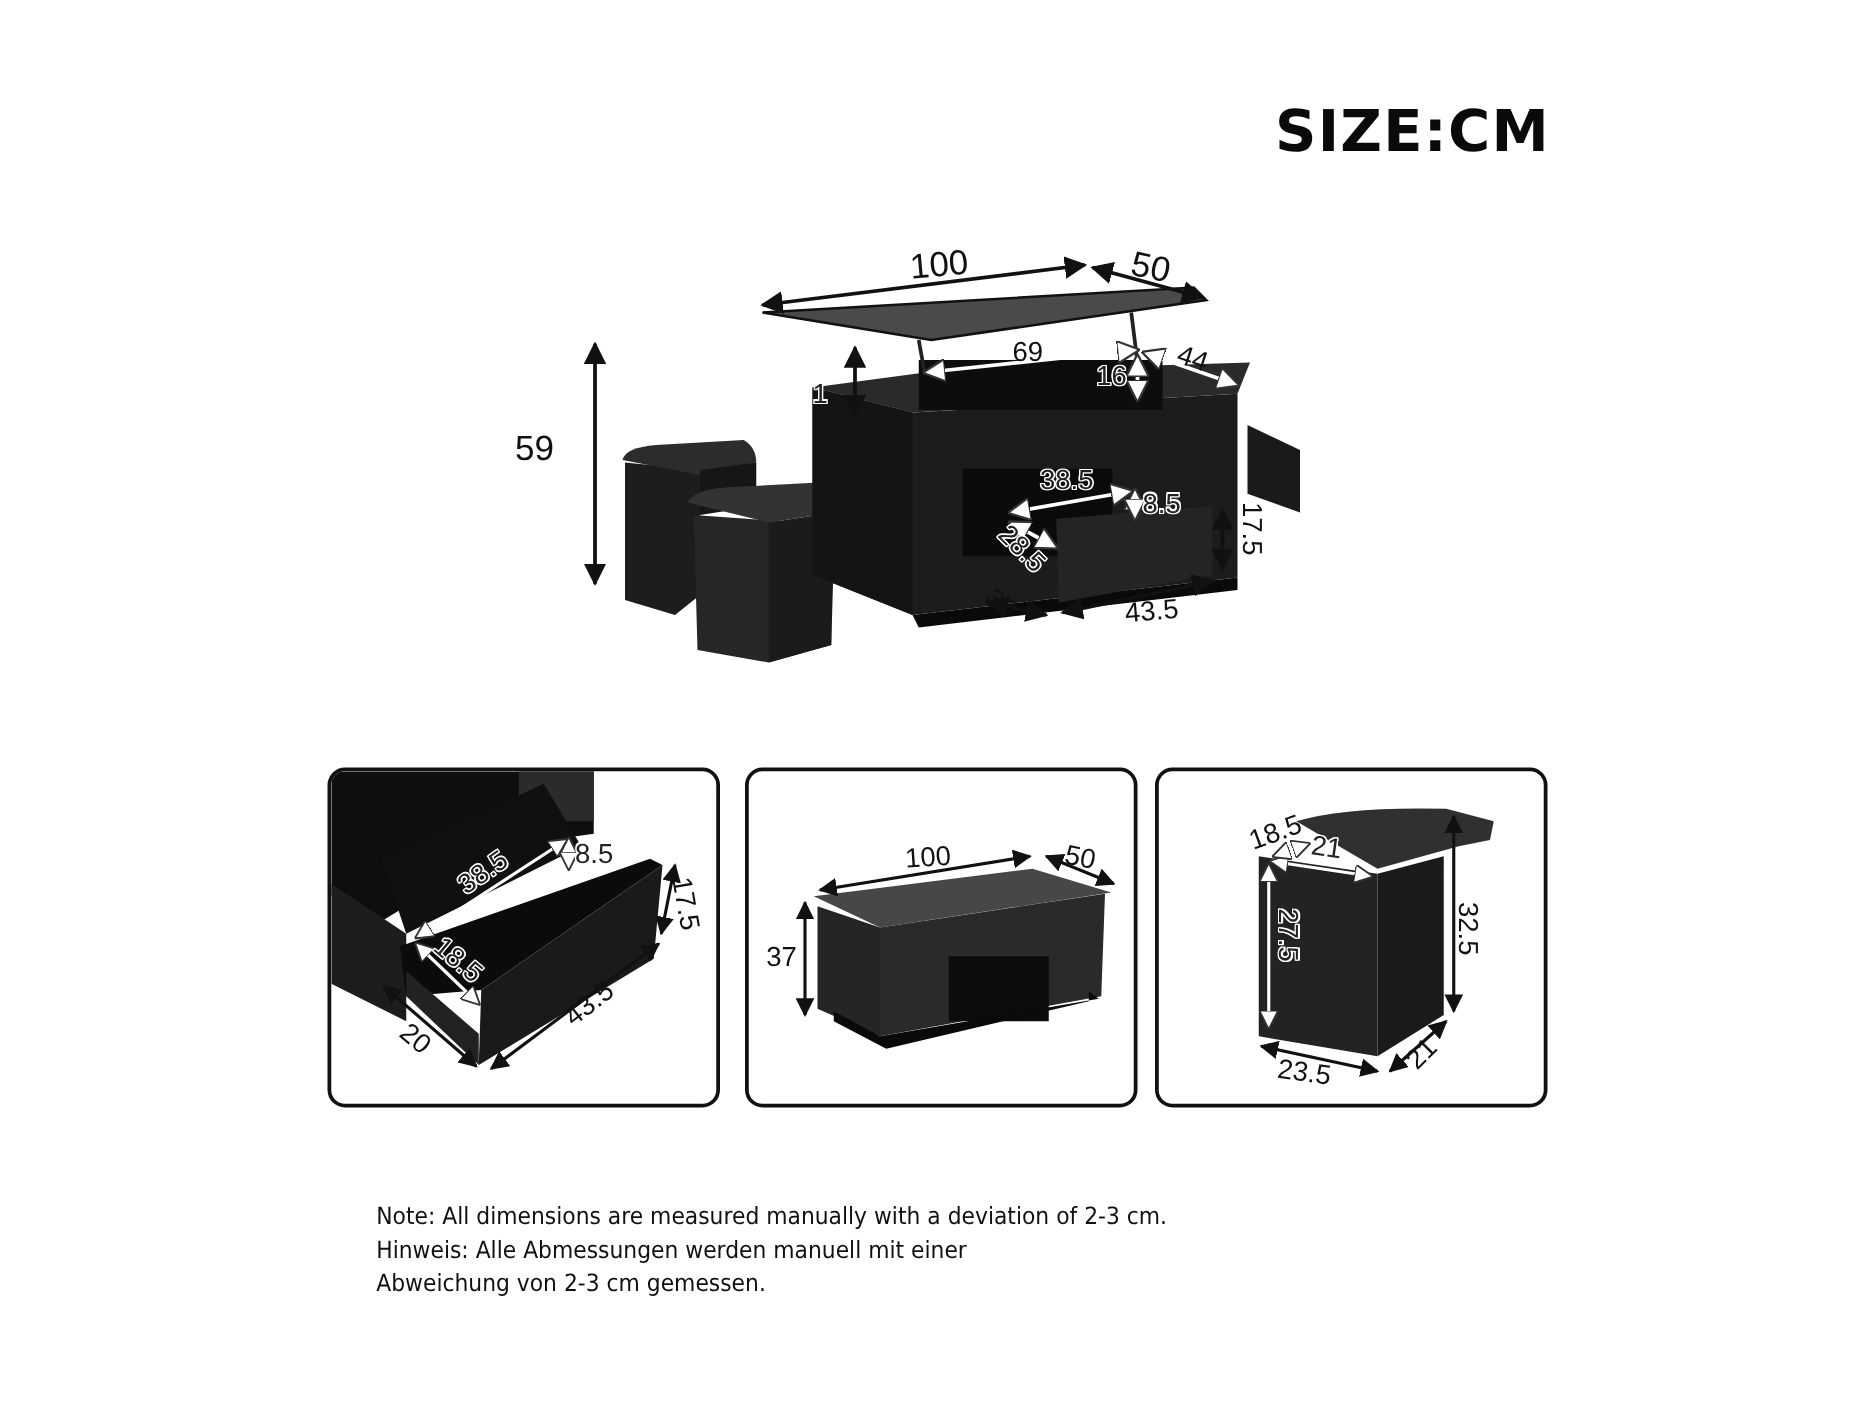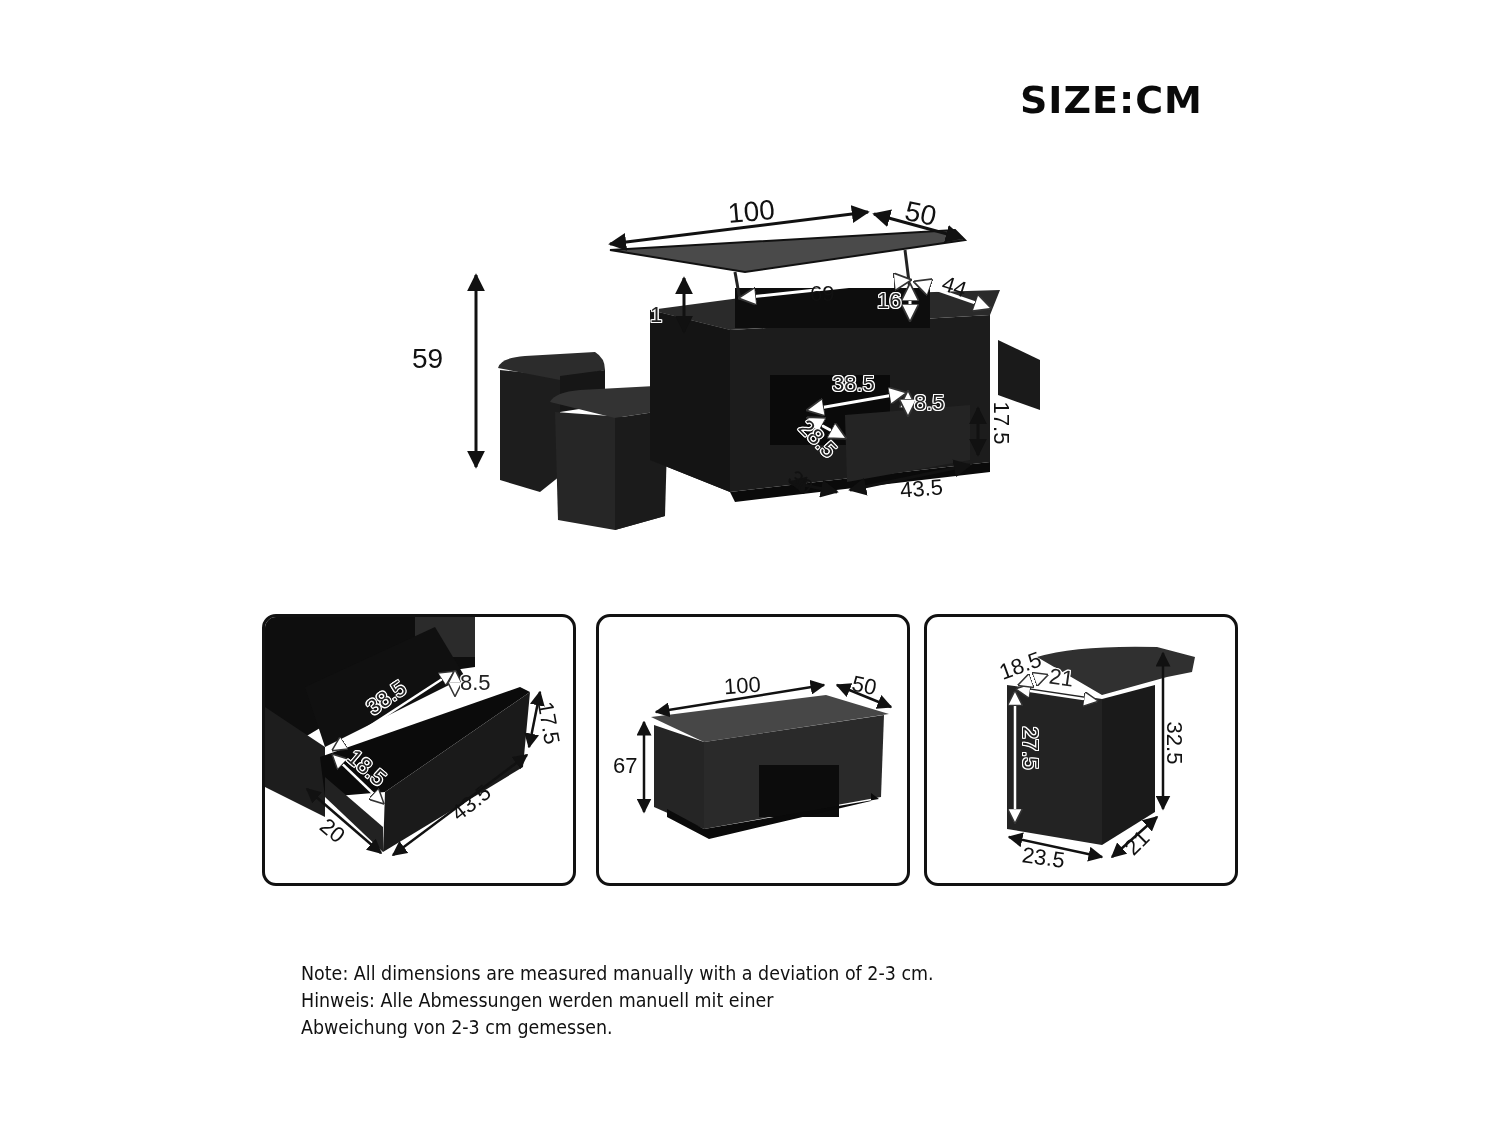--- a/index.html
+++ b/index.html
@@ -2,21 +2,21 @@
 <html><head>
   <meta charset="utf-8">
   <style>
     * { box-sizing: border-box; margin: 0; padding: 0; }
     html, body { width: 1500px; height: 1125px; background: #ffffff; overflow: hidden; }
     body { position: relative; font-family: "Liberation Sans", sans-serif; color: #111; }
 
     .size-title {
       position: absolute; left: 1020px; top: 78px;
       font-family: "DejaVu Sans", sans-serif; font-weight: bold;
-      font-size: 38px; letter-spacing: 1px; color: #0a0a0a;
+      font-size: 46px; letter-spacing: 1px; color: #0a0a0a;
     }
 
     .main-figure { position: absolute; left: 400px; top: 180px; width: 700px; height: 360px; }
     .main-figure svg, .panel svg { position: absolute; left: 0; top: 0; }
 
     .dim-label {
       position: absolute; font-family: "Liberation Sans", sans-serif;
       font-size: 28px; color: #111; white-space: nowrap; line-height: 1;
     }
     .dim-label.sm { font-size: 22px; }
@@ -102,21 +102,21 @@
     <line x1="510" y1="105" x2="510" y2="140" stroke="#fff" stroke-width="3" marker-start="url(#ahw)" marker-end="url(#ahw)"></line>
     <line x1="408" y1="230" x2="505" y2="213" stroke="#fff" stroke-width="3" marker-start="url(#ahw)" marker-end="url(#ahw)"></line>
     <line x1="508" y1="212" x2="508" y2="235" stroke="#fff" stroke-width="3" marker-start="url(#ahw)" marker-end="url(#ahw)"></line>
     <line x1="408" y1="238" x2="445" y2="258" stroke="#fff" stroke-width="3" marker-start="url(#ahw)" marker-end="url(#ahw)"></line>
   </svg>
 
   <span class="dim-label" style="left:328px;top:18px;transform:rotate(-5deg);">100</span>
   <span class="dim-label" style="left:505px;top:20px;transform:rotate(12deg);">50</span>
   <span class="dim-label" style="left:12px;top:165px;">59</span>
   <span class="dim-label sm outline" style="left:250px;top:124px;">1</span>
-  <span class="dim-label sm" style="left:410px;top:91px;margin-top:12px;">69</span>
+  <span class="dim-label sm" style="left:410px;top:91px;">69</span>
   <span class="dim-label sm" style="left:542px;top:96px;transform:rotate(18deg);">44</span>
   <span class="dim-label sm outline" style="left:477px;top:110px;">16</span>
   <span class="dim-label sm outline" style="left:432px;top:193px;">38.5</span>
   <span class="dim-label sm outline" style="left:514px;top:212px;">8.5</span>
   <span class="dim-label sm outline" style="left:396px;top:248px;transform:rotate(45deg);">28.5</span>
   <span class="dim-label sm" style="left:388px;top:292px;transform:rotate(40deg);">30</span>
   <span class="dim-label sm" style="left:500px;top:298px;transform:rotate(-5deg);">43.5</span>
   <span class="dim-label sm" style="left:580px;top:232px;transform:rotate(90deg);">17.5</span>
 </div>
 
@@ -163,21 +163,21 @@
     <path d="M55,108 L105,125 L105,212 L55,190 Z" fill="#252525"></path>
     <path d="M105,125 L285,98 L282,180 L105,212 Z" fill="#2a2a2a"></path>
     <rect x="160" y="148" width="80" height="52" fill="#0c0c0c"></rect>
     <path d="M68,192 L105,212 L280,182 L272,176 L272,184 L110,222 L68,200 Z" fill="#0a0a0a"></path>
     <line x1="57" y1="95" x2="225" y2="68" stroke="#111" stroke-width="2.5" marker-start="url(#ah3)" marker-end="url(#ah3)"></line>
     <line x1="238" y1="68" x2="292" y2="90" stroke="#111" stroke-width="2.5" marker-start="url(#ah3)" marker-end="url(#ah3)"></line>
     <line x1="45" y1="105" x2="45" y2="195" stroke="#111" stroke-width="2.5" marker-start="url(#ah3)" marker-end="url(#ah3)"></line>
   </svg>
   <span class="dim-label sm" style="left:125px;top:58px;transform:rotate(-4deg);">100</span>
   <span class="dim-label sm" style="left:253px;top:58px;transform:rotate(12deg);">50</span>
-  <span class="dim-label sm" style="left:14px;top:138px;">67</span>
+  <span class="dim-label sm" style="left:14px;top:138px;">37</span>
 </div>
 
 <div class="panel panel-right">
   <svg width="314" height="272" viewBox="0 0 314 272">
     <defs>
       <marker id="ah4" viewBox="0 0 10 10" refX="9" refY="5" markerWidth="6" markerHeight="6" orient="auto-start-reverse">
           <path d="M0,0 L10,5 L0,10 z" fill="#111"></path>
         </marker>
       <marker id="ahw4" viewBox="0 0 10 10" refX="9" refY="5" markerWidth="6" markerHeight="6" orient="auto-start-reverse">
           <path d="M0,0 L10,5 L0,10 z" fill="#fff" stroke="#333" stroke-width="1"></path>

